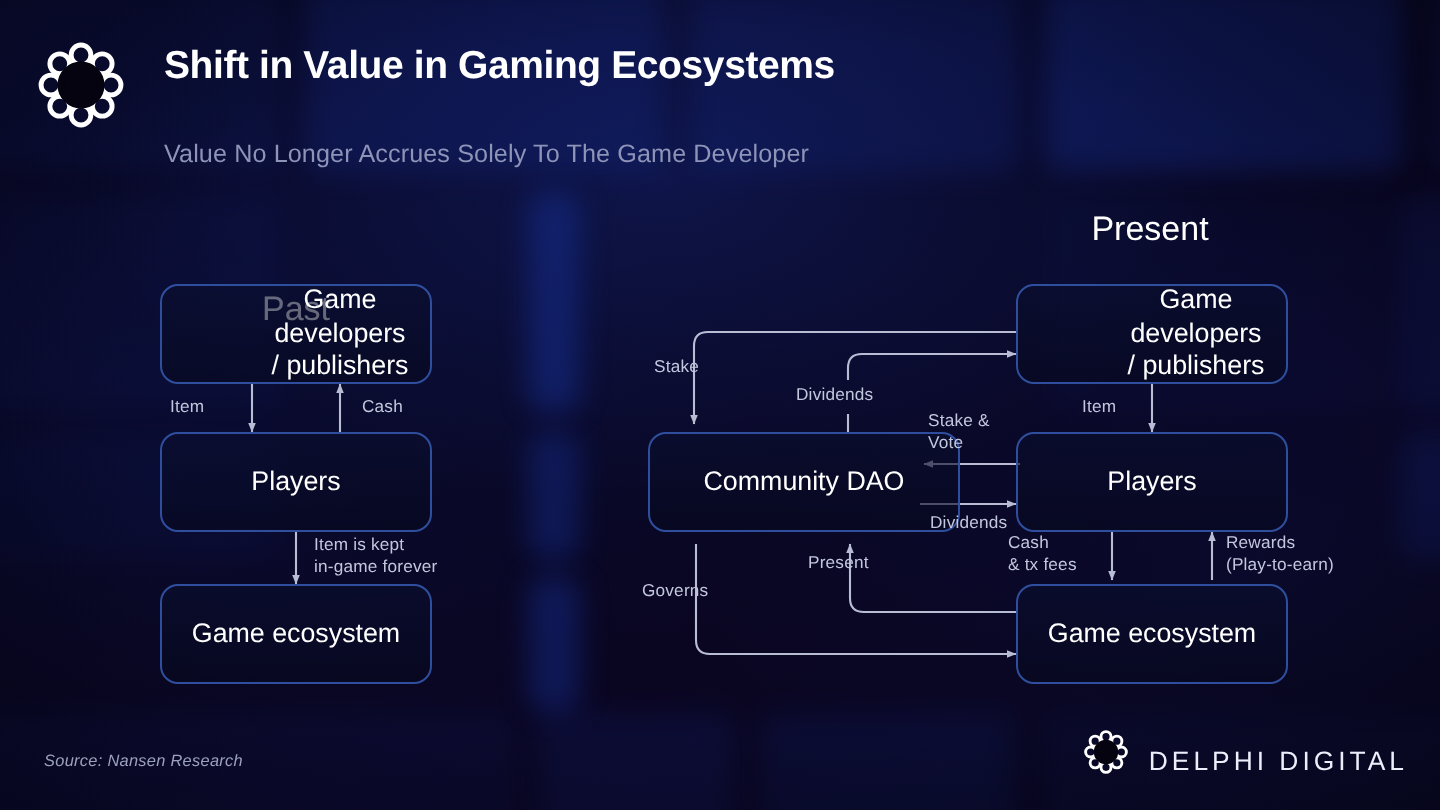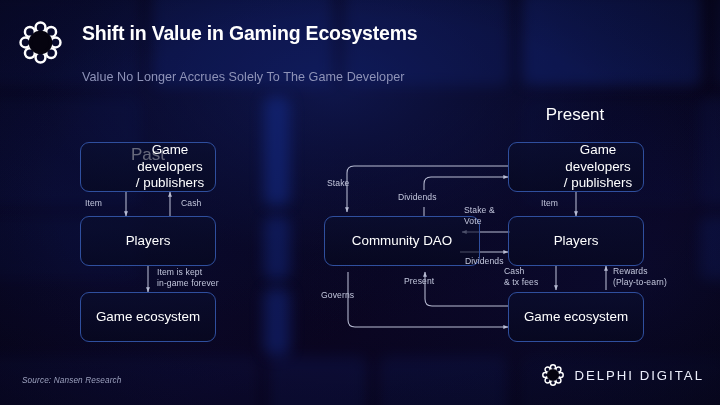--- a/index.html
+++ b/index.html
@@ -72,21 +72,21 @@
     position:absolute;color:#c3c7dd;font-size:8.6px;line-height:1.3;
     white-space:nowrap;letter-spacing:.1px;
   }
   .elabel.ctr{}
   
   #source{
     position:absolute;left:22px;top:376px;
     color:#9ba0bd;font-size:8.2px;font-style:italic;letter-spacing:.15px;
     white-space:nowrap;
   }
-  #brand{position:absolute;right:16px;top:362px;height:26px;display:flex;align-items:center;gap:9px;}
+  #brand{position:absolute;right:16px;top:362px;height:26px;display:flex;align-items:flex-end;gap:9px;}
   #brand-mark{width:24px;height:24px;}
   #brand-text{
     color:#eceefb;font-size:13.2px;letter-spacing:2.0px;font-weight:normal;
     white-space:nowrap;
   }
 </style>
 </head>
 <body>
 
 <div id="stage">

